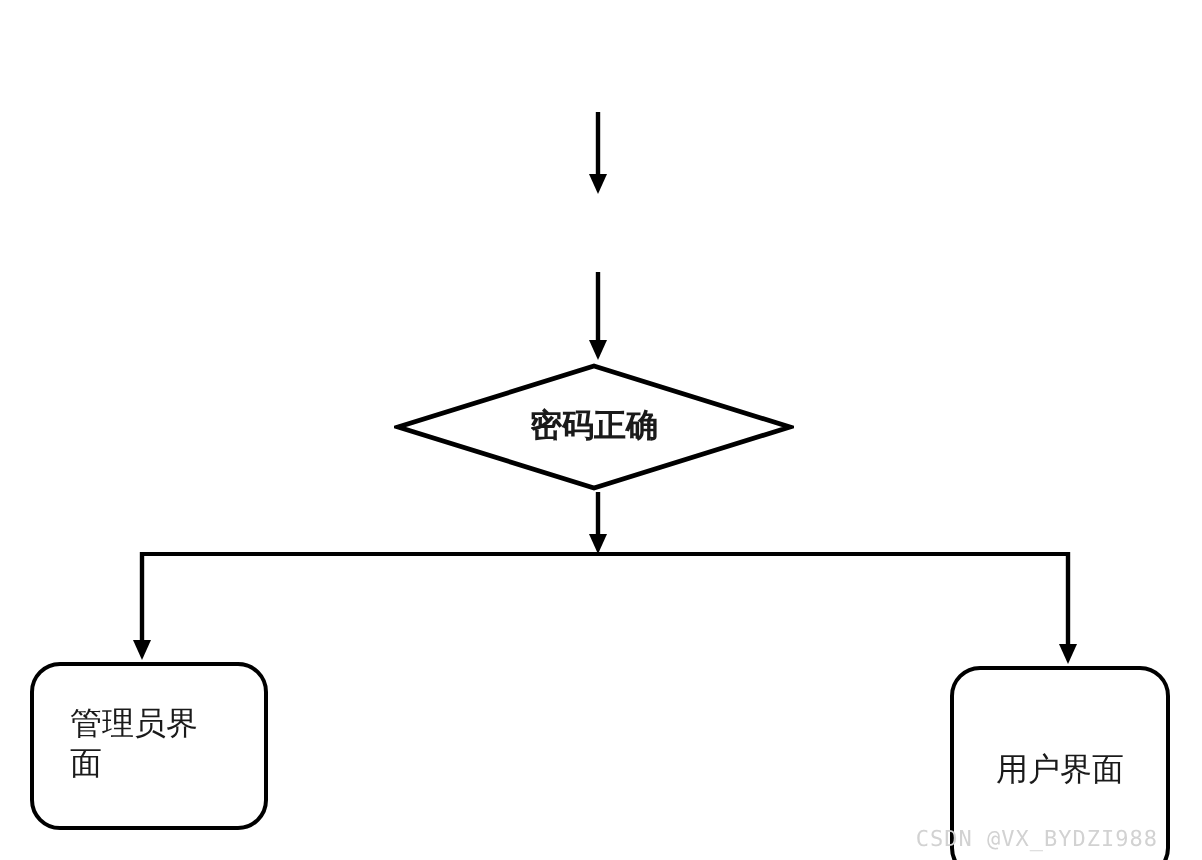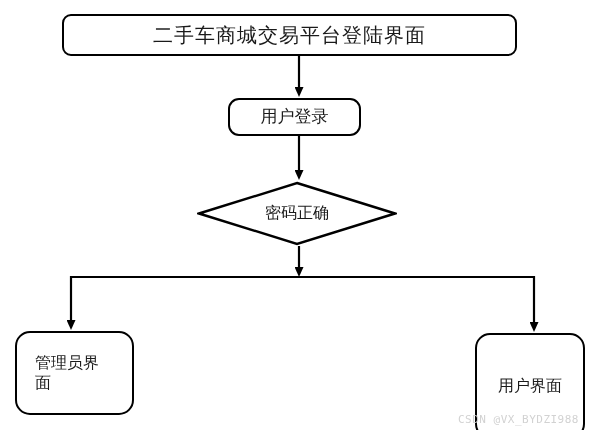--- a/index.html
+++ b/index.html
@@ -89,20 +89,21 @@
     position: absolute;
     left: 0;
     top: 0;
     width: 200px;
     height: 65px;
     display: flex;
     align-items: center;
     justify-content: center;
     font-size: 16px;
     color: #1a1a1a;
+    font-weight: bold;
   }
 
   
   #connectors {
     position: absolute;
     left: 0;
     top: 0;
     width: 601px;
     height: 430px;
     pointer-events: none;
@@ -138,27 +139,21 @@
 
     <line x1="299" y1="246" x2="299" y2="268" stroke="#000000" stroke-width="2.2" marker-end="url(#arrowhead)"></line>
 
     <line x1="70" y1="277" x2="535" y2="277" stroke="#000000" stroke-width="2"></line>
 
     <line x1="71" y1="276" x2="71" y2="321" stroke="#000000" stroke-width="2.2" marker-end="url(#arrowhead)"></line>
 
     <line x1="534" y1="276" x2="534" y2="323" stroke="#000000" stroke-width="2.2" marker-end="url(#arrowhead)"></line>
   </svg>
 
-  <div class="node node-center" id="node-title">
-    <span>二手车商城交易平台登陆界面</span>
-  </div>
 
-  <div class="node node-center" id="node-login">
-    <span>用户登录</span>
-  </div>
 
   <div id="node-decision">
     <svg width="200" height="65" viewBox="0 0 200 65">
       <polygon points="100,2 198,32.5 100,63 2,32.5" fill="#ffffff" stroke="#000000" stroke-width="2.4" stroke-linejoin="miter"></polygon>
     </svg>
     <div class="diamond-label">密码正确</div>
   </div>
 
   <div class="node node-left" id="node-admin">
     <span>管理员界面</span>

